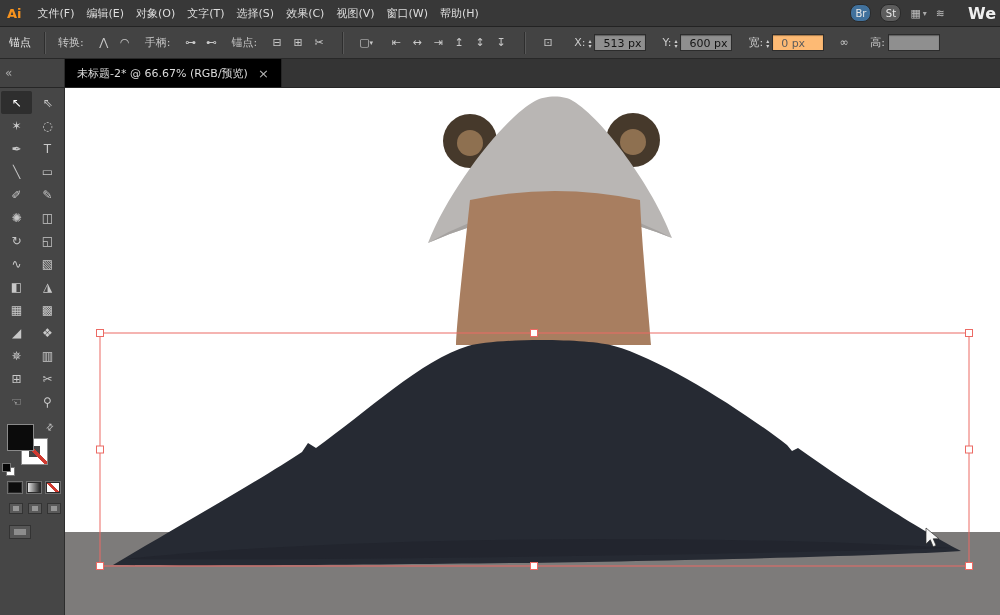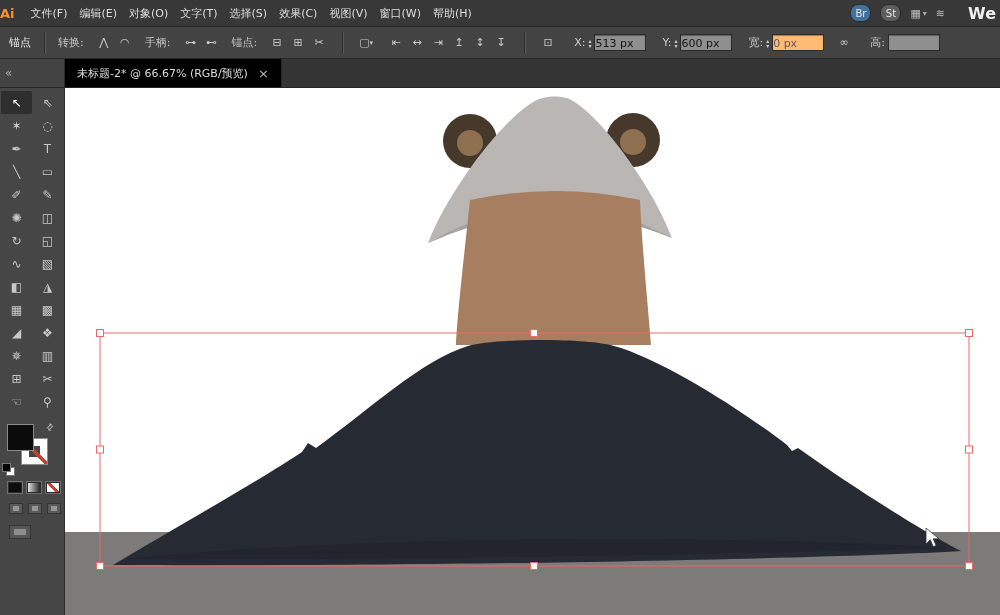--- a/index.html
+++ b/index.html
@@ -1,21 +1,21 @@
 <!DOCTYPE html>
 <html style="--br-bg: #41719c; --logo: #f7931e;"><head>
 <meta charset="utf-8">
 <style>
   html,body{margin:0;padding:0;width:1000px;height:615px;overflow:hidden;
     font-family:"DejaVu Sans","Liberation Sans",sans-serif;background:#3a3a3a;}
   #app{position:absolute;inset:0;}
 
   
   #menu-bar{position:absolute;left:0;top:0;right:0;height:27px;background:#383838;
-    border-bottom:1px solid #232323;display:flex;align-items:center;
+    border-bottom:1px solid #232323;display:flex;align-items:center;padding-left:7px;
     box-sizing:border-box;overflow:hidden;}
   #ai-logo{color:var(--logo,#f7931e);font-weight:bold;font-size:13px;margin-right:10px;}
   #menus{display:flex;align-items:center;height:100%;}
   .menu-item{color:#dedede;font-size:11px;padding:0 6px;line-height:27px;white-space:nowrap;cursor:default;}
   .mb-right{margin-left:auto;display:flex;align-items:center;gap:9px;padding-right:4px;}
   .mb-tile{display:inline-flex;align-items:center;justify-content:center;width:19px;height:16px;
     font-size:10px;color:#e8e8e8;border-radius:8px;border:1px solid #2a2a2a;}
   .mb-tile.br{background:var(--br-bg,#41719c);}
   .mb-tile.st{background:#5d5d5d;}
   .mb-ico{color:#bdbdbd;font-size:11px;display:inline-flex;align-items:center;gap:2px;}
@@ -30,21 +30,21 @@
   .cb-label.strong{color:#e6e6e6;}
   .sep{width:1px;height:22px;background:#2e2e2e;box-shadow:1px 0 0 #585858;margin:0 3px;flex:none;}
   .cb-icons{display:flex;align-items:center;gap:1px;}
   .cb-btn{width:20px;height:20px;display:inline-flex;align-items:center;justify-content:center;
     background:transparent;border:0;padding:0;color:#c9c9c9;font-size:11px;
     font-family:"DejaVu Sans",sans-serif;cursor:default;}
   .field-group{display:flex;align-items:center;gap:3px;margin-left:6px;}
   .spin{display:flex;flex-direction:column;font-size:6px;line-height:5px;color:#cfcfcf;text-align:center;}
   .field{display:inline-block;width:52px;height:17px;line-height:17px;background:#8f8f8f;
     border:1px solid #2c2c2c;box-shadow:inset 0 1px 1px rgba(0,0,0,.35);color:#141414;
-    font-size:11px;padding:0 0;box-sizing:border-box;}
+    font-size:11px;padding:0 8px;box-sizing:border-box;}
   .field.dim{color:#5c5c5c;background:#fdba74;}
   .field.clip{margin-right:-38px;}
 
   
   #tab-bar{position:absolute;left:0;top:59px;right:0;height:29px;background:#343434;
     border-bottom:1px solid #262626;display:flex;align-items:stretch;box-sizing:border-box;}
   #dock-stub{width:65px;flex:none;background:#434343;border-right:1px solid #2c2c2c;
     display:flex;align-items:center;padding-left:5px;box-sizing:border-box;color:#a9a9a9;font-size:12px;}
   .doc-tab{display:flex;align-items:center;gap:10px;background:#000000;border-right:1px solid #262626;
     padding:0 12px;font-size:11px;color:#dcdcdc;}

